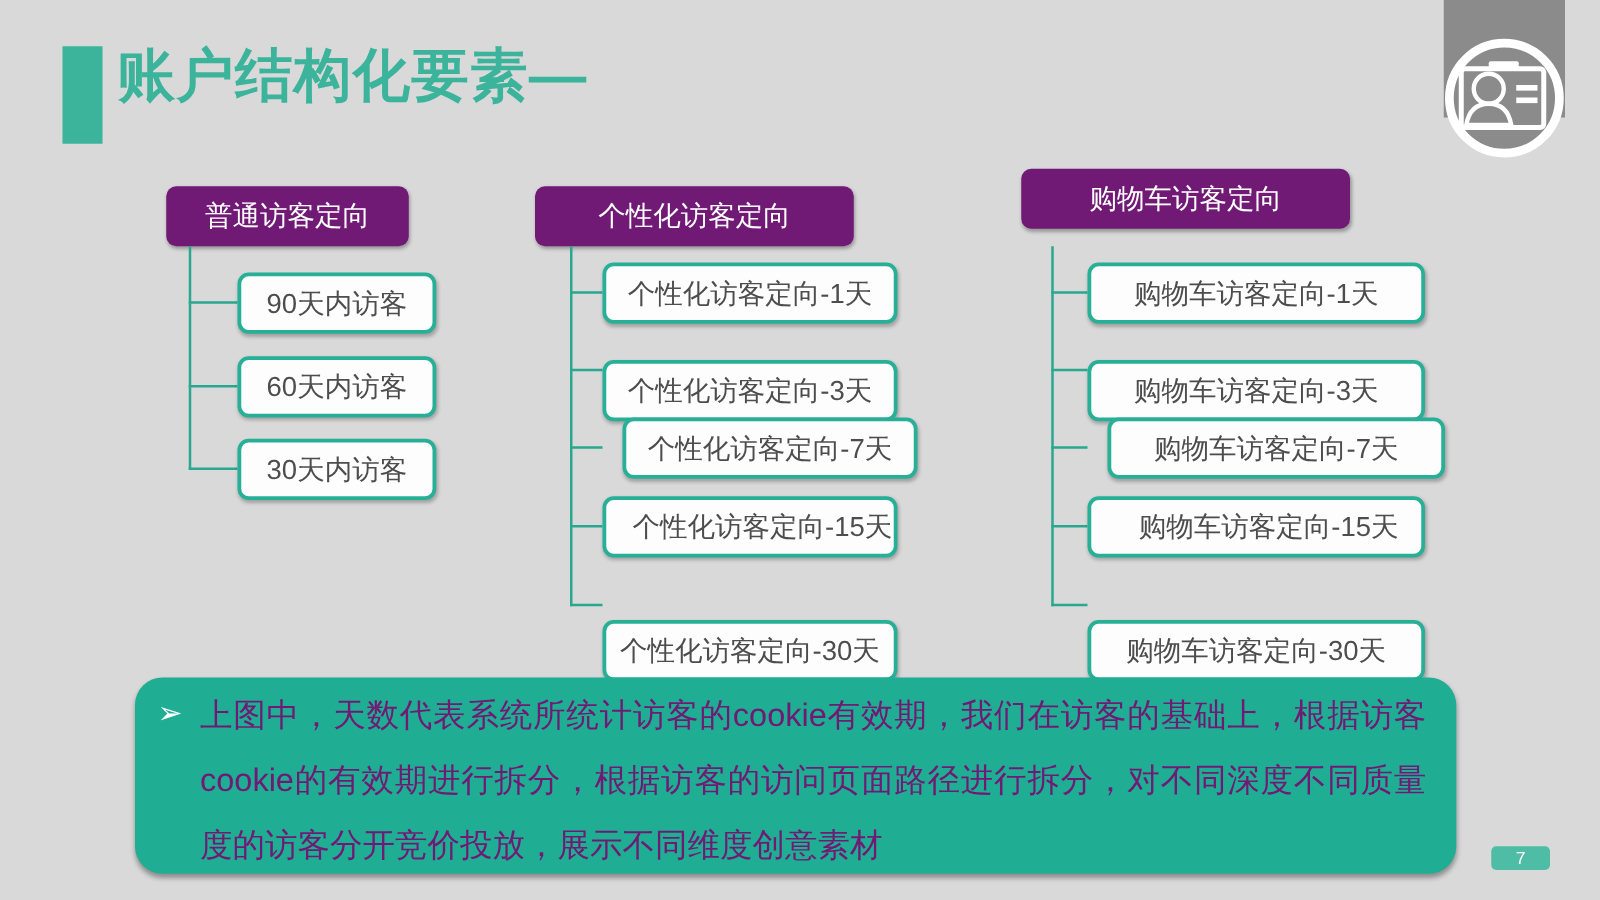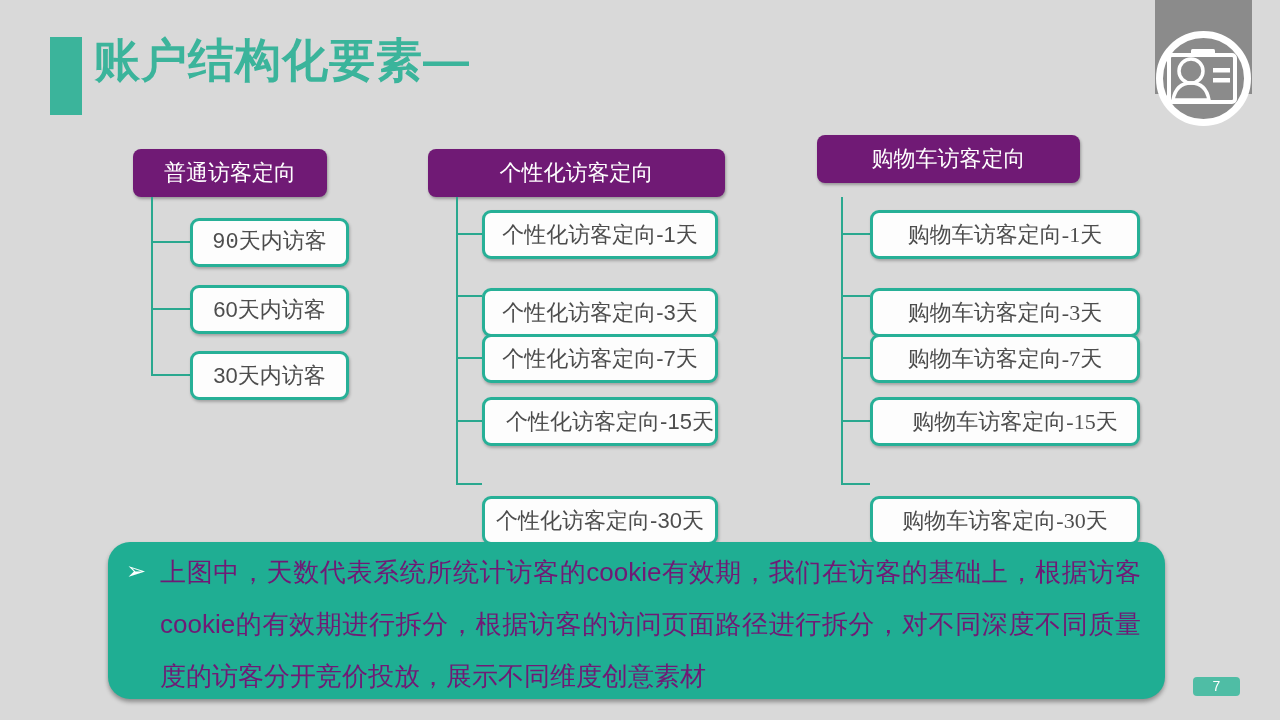--- a/index.html
+++ b/index.html
@@ -50,34 +50,34 @@
     white-space:nowrap;
   }
   .vline,.stub{position:absolute;background:#2aa88f;}
   .vline{width:2px;}
   .stub{height:2px;}
 
   
   .t1-header{left:133px;top:149px;width:194px;}
   .t1-vline{left:151px;top:197px;height:179px;}
   .t1-child{left:190px;width:159px;}
-  .t1-c1{top:218px;font-family:Liberation Mono, monospace;} .t1-c2{top:285px;} .t1-c3{top:351px;}
+  .t1-c1{top:218px;} .t1-c2{top:285px;} .t1-c3{top:351px;}
   .t1-stub{left:151px;width:39px;}
   .t1-s1{top:241px;} .t1-s2{top:308px;} .t1-s3{top:374px;}
 
   
-  .t2-header{left:428px;top:149px;width:297px;}
+  .t2-header{left:428px;top:149px;width:255px;}
   .t2-vline{left:456px;top:197px;height:288px;}
   .t2-child{left:482px;width:236px;}
   
   .t3-header{left:817px;top:135px;width:263px;}
   .t3-vline{left:841px;top:197px;height:288px;}
-  .t3-child{left:870px;width:270px;font-family:Liberation Serif, serif;}
+  .t3-child{left:870px;width:270px;}
 
-  .r1{top:210px;} .r2{top:288px;} .r3{top:334px;} .r4{top:397px;padding-left:20px;} .r5{top:460px;margin-top:36px;}
+  .r1{top:210px;} .r2{top:288px;} .r3{top:334px;margin-left:16px;} .r4{top:397px;padding-left:20px;} .r5{top:460px;margin-top:36px;}
   .t2-stub{left:456px;width:26px;}
   .t3-stub{left:841px;width:29px;}
   .m1{top:233px;} .m2{top:295px;} .m3{top:357px;} .m4{top:420px;} .m5{top:483px;}
 
   
   .note{
     position:absolute;left:108px;top:542px;width:1057px;height:157px;
     background:#1fae93;border-radius:22px;
     box-sizing:border-box;
     box-shadow:0 3px 4px rgba(0,0,0,0.35);

